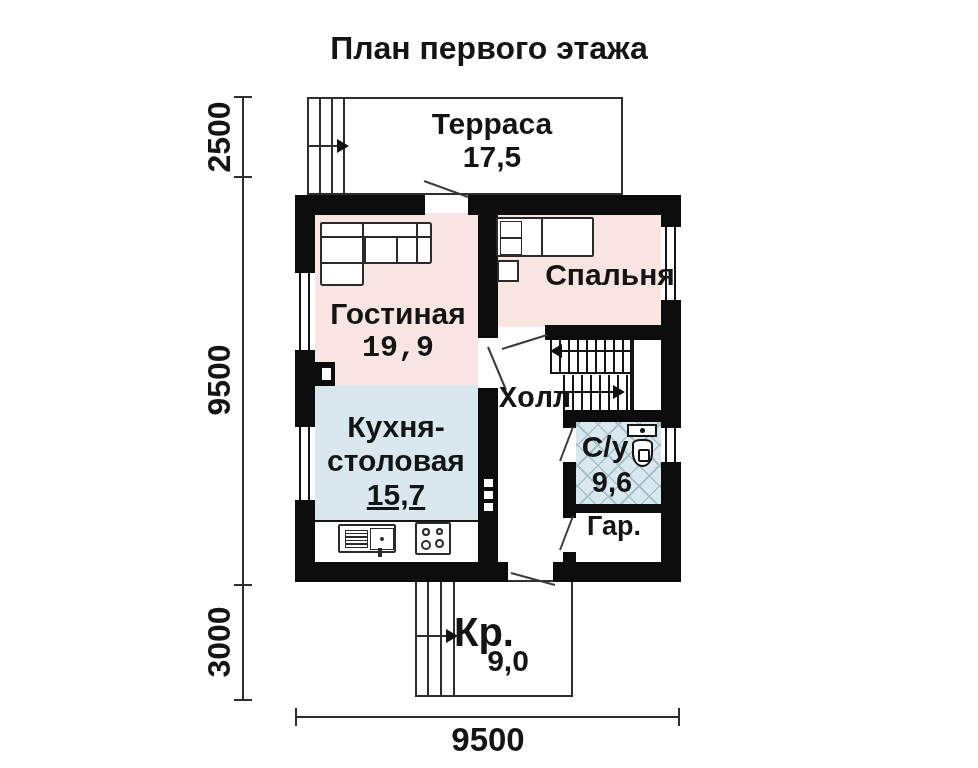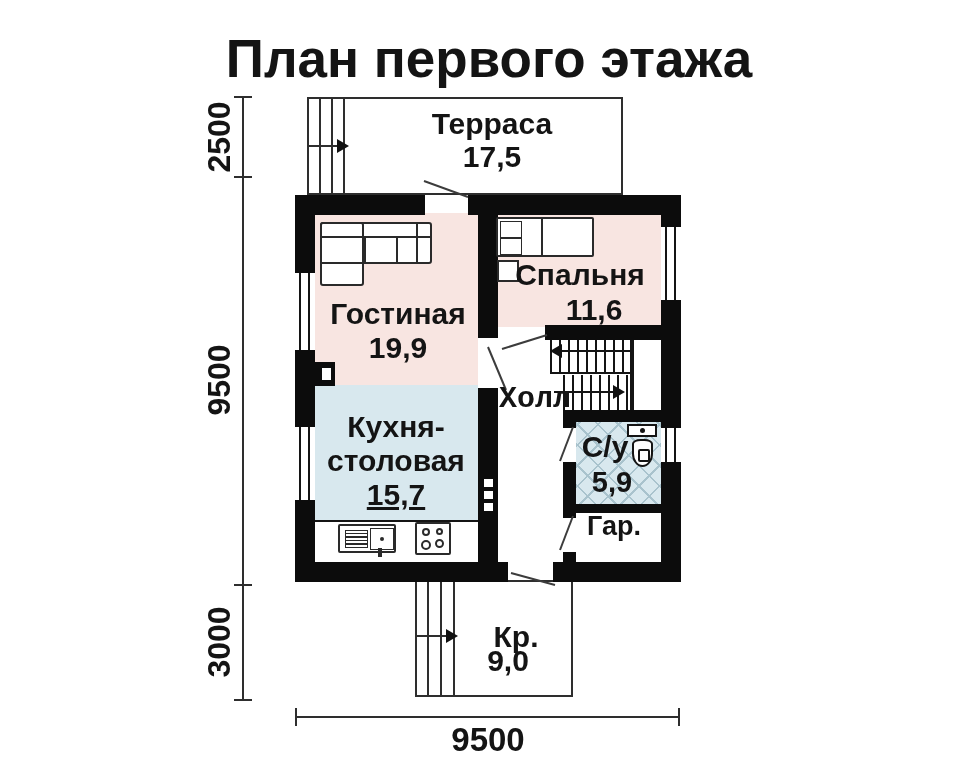--- a/index.html
+++ b/index.html
@@ -22,21 +22,21 @@
   .fline{position:absolute;background:#2a2a2a;}
   .arrow-r{position:absolute;width:0;height:0;border-top:7px solid transparent;border-bottom:7px solid transparent;border-left:12px solid #111;z-index:4;}
   .arrow-l{position:absolute;width:0;height:0;border-top:7px solid transparent;border-bottom:7px solid transparent;border-right:12px solid #111;z-index:4;}
   .burner{position:absolute;border:2px solid #2a2a2a;border-radius:50%;box-sizing:border-box;background:#fff;}
 </style>
 </head>
 <body>
 
 <div id="canvas">
 
-  <div class="lbl" style="left:0;top:32px;width:978px;font-size:53px;">План первого этажа</div>
+  <div class="lbl" style="left:0;top:32px;width:978px;font-size:32px;">План первого этажа</div>
 
   <div class="thin" style="left:242px;top:97px;width:2px;height:603px;"></div>
   <div class="thin" style="left:234px;top:96px;width:18px;height:2px;"></div>
   <div class="thin" style="left:234px;top:176px;width:18px;height:2px;"></div>
   <div class="thin" style="left:234px;top:584px;width:18px;height:2px;"></div>
   <div class="thin" style="left:234px;top:699px;width:18px;height:2px;"></div>
   <div class="vdim" style="left:159px;top:120px;">2500</div>
   <div class="vdim" style="left:159px;top:363px;">9500</div>
   <div class="vdim" style="left:159px;top:625px;">3000</div>
 
@@ -159,32 +159,31 @@
   <svg width="978" height="768" style="position:absolute;left:0;top:0;z-index:4;pointer-events:none;">
     <line x1="424" y1="181" x2="468" y2="197" stroke="#3c3c3c" stroke-width="2"></line>
     <line x1="488" y1="347" x2="506" y2="390" stroke="#3c3c3c" stroke-width="2"></line>
     <line x1="502" y1="349" x2="547" y2="335" stroke="#3c3c3c" stroke-width="2"></line>
     <line x1="573" y1="427" x2="560" y2="461" stroke="#3c3c3c" stroke-width="2"></line>
     <line x1="573" y1="516" x2="560" y2="550" stroke="#3c3c3c" stroke-width="2"></line>
     <line x1="511" y1="573" x2="555" y2="585" stroke="#3c3c3c" stroke-width="2"></line>
   </svg>
 
   <div class="lbl" style="left:308px;top:299px;width:180px;font-size:30px;">Гостиная</div>
-  <div class="lbl" style="left:308px;top:333px;width:180px;font-size:30px;">19,9</div>
+  <div class="lbl" style="left:308px;top:333px;width:180px;font-size:30px;font-family:Liberation Mono, monospace;">19,9</div>
 
   <div class="lbl" style="left:306px;top:446px;width:180px;font-size:30px;">столовая</div>
   <div class="lbl" style="left:306px;top:412px;width:180px;font-size:30px;">Кухня-</div>
   <div class="lbl" style="left:306px;top:480px;width:180px;font-size:30px;text-decoration:underline;">15,7</div>
 
-  <div class="lbl" style="left:490px;top:260px;width:180px;font-size:30px;">Спальня</div>
-  <div class="lbl" style="left:504px;top:295px;width:180px;font-size:30px;">11,6</div>
+  <div class="lbl" style="left:520px;top:260px;width:180px;font-size:30px;">Спальня</div>
 
   <div class="lbl" style="left:455px;top:384px;width:160px;font-size:30px;font-family:Liberation Mono, monospace;">Холл</div>
 
   <div class="lbl" style="left:525px;top:432px;width:160px;font-size:30px;">С/у</div>
-  <div class="lbl" style="left:532px;top:468px;width:160px;font-size:29px;">5,9</div>
+  <div class="lbl" style="left:532px;top:468px;width:160px;font-size:29px;">9,6</div>
 
   <div class="lbl" style="left:534px;top:513px;width:160px;font-size:27px;">Гар.</div>
 
-  <div class="lbl" style="left:436px;top:612px;width:160px;font-size:30px;margin-top:10px;">Кр.</div>
+  <div class="lbl" style="left:404px;top:612px;width:160px;font-size:40px;">Кр.</div>
   <div class="lbl" style="left:428px;top:646px;width:160px;font-size:30px;">9,0</div>
 
 </div>
 
 </body></html>

